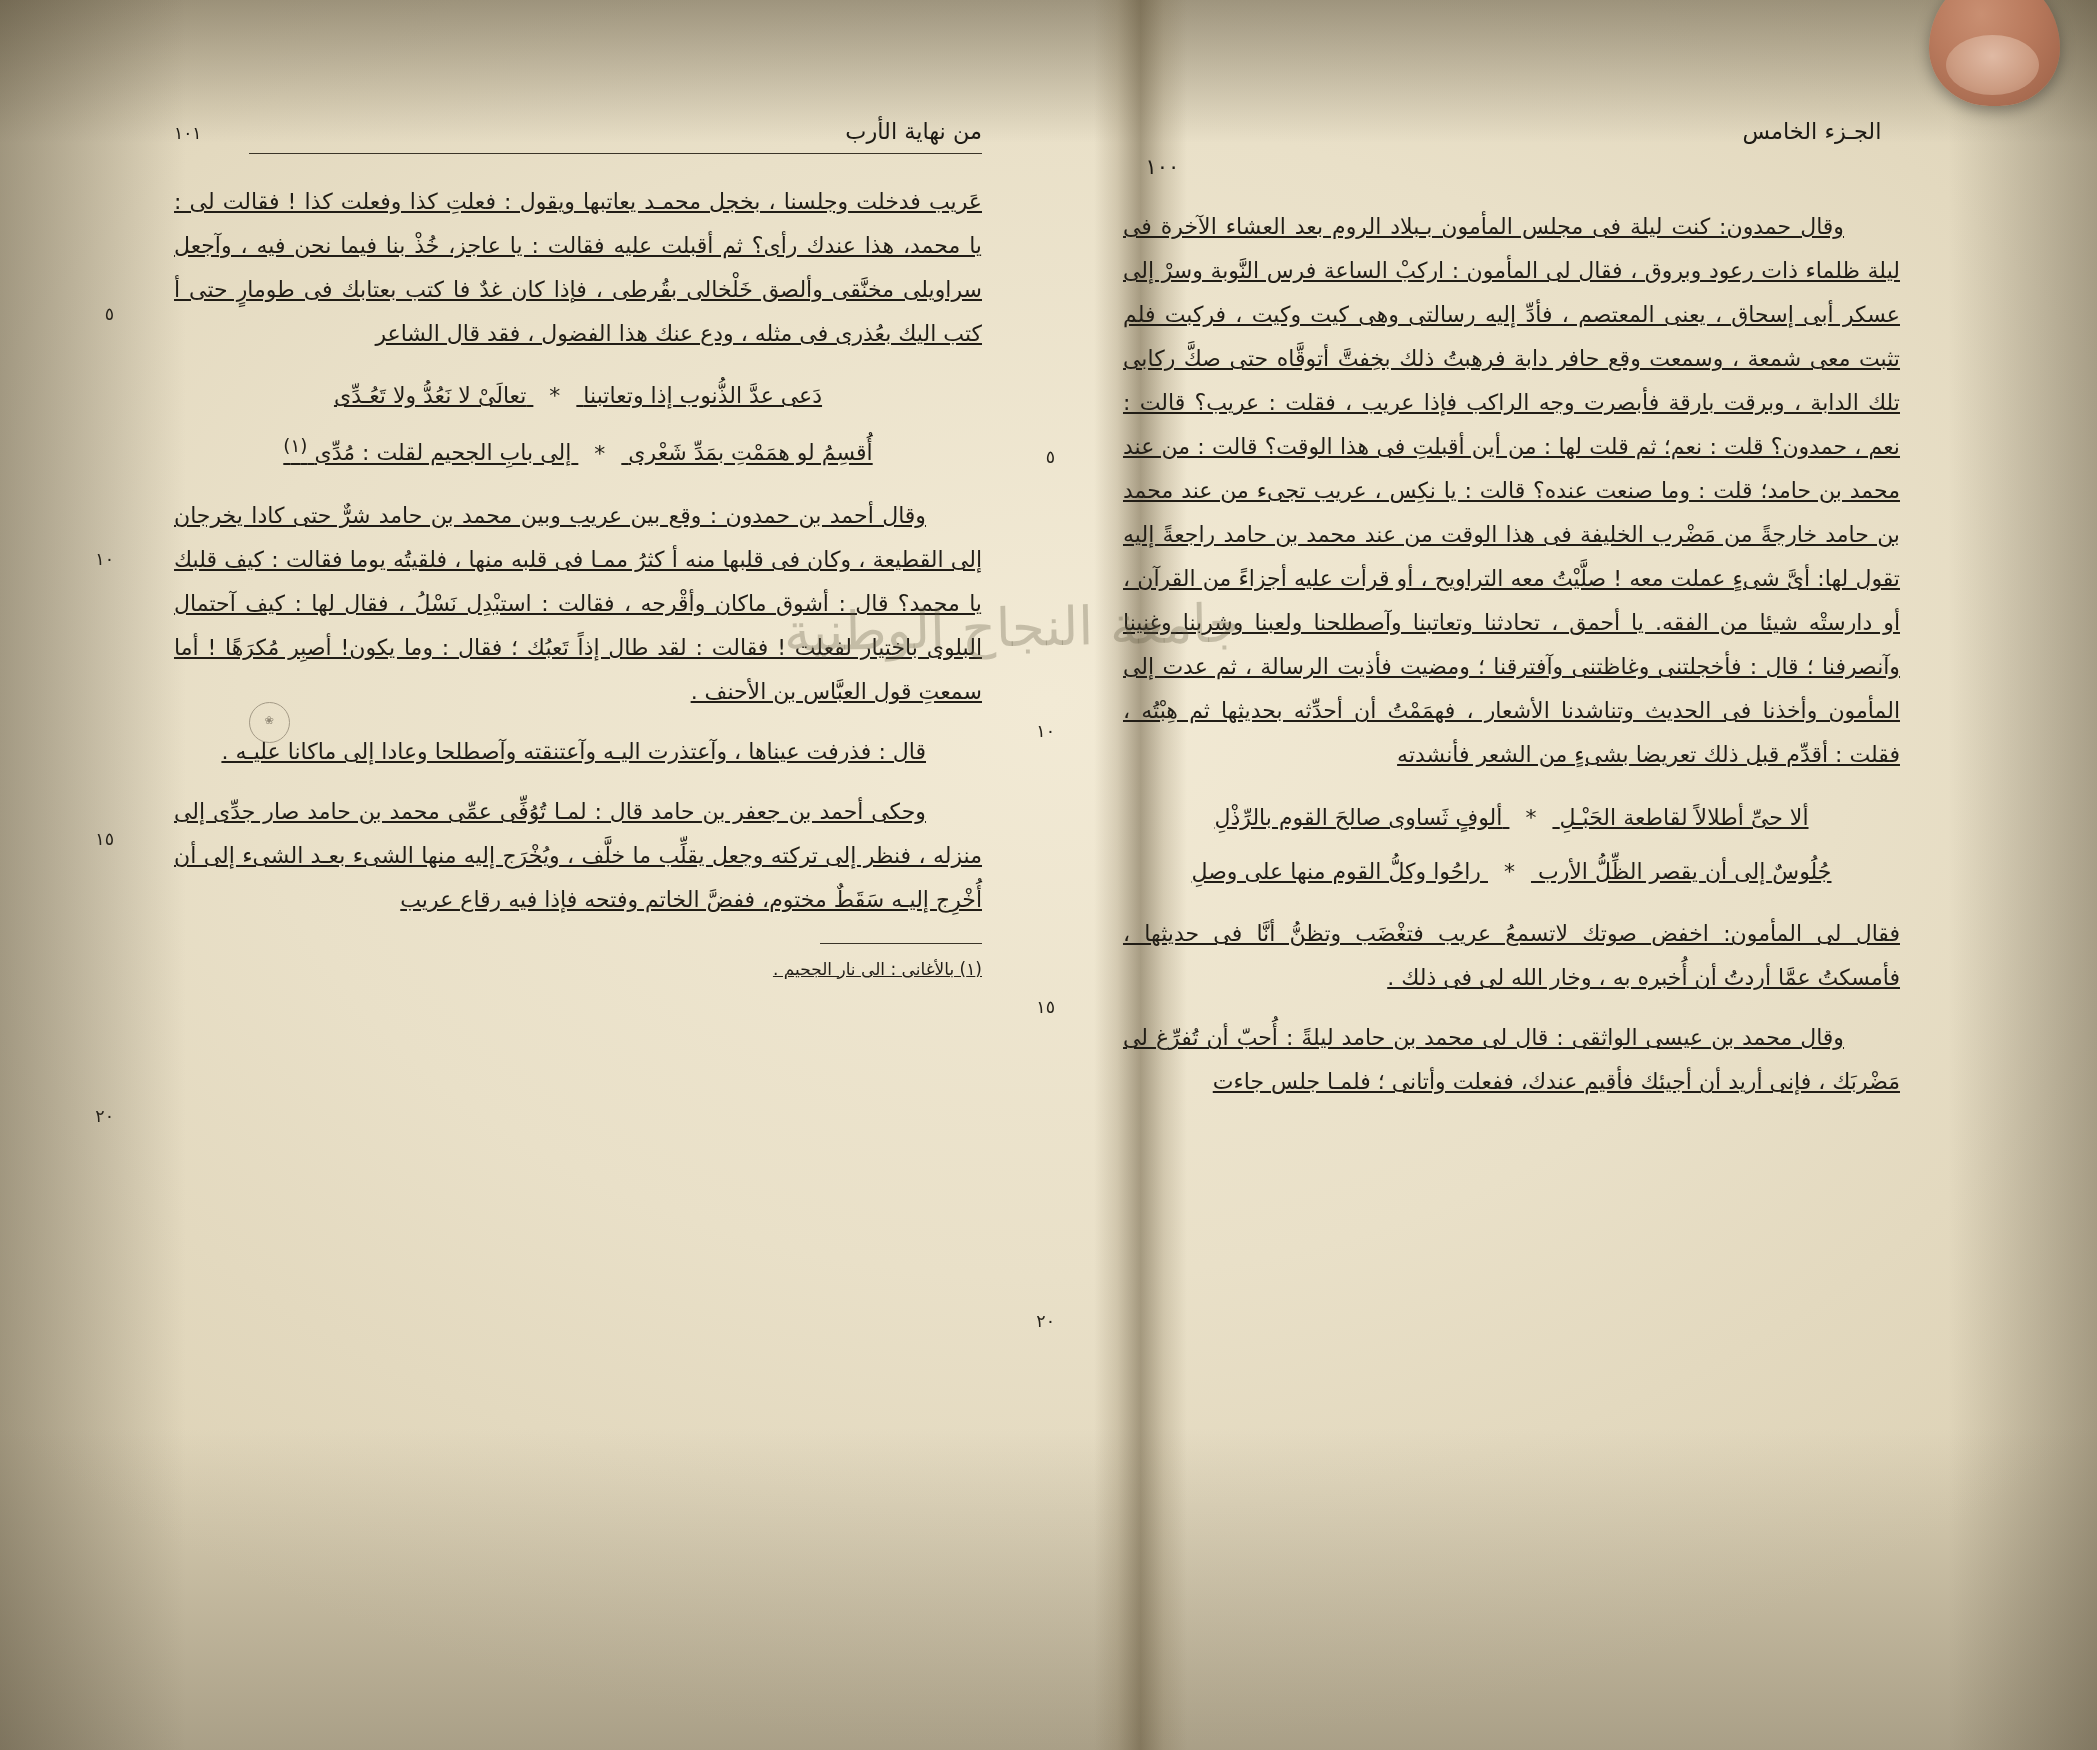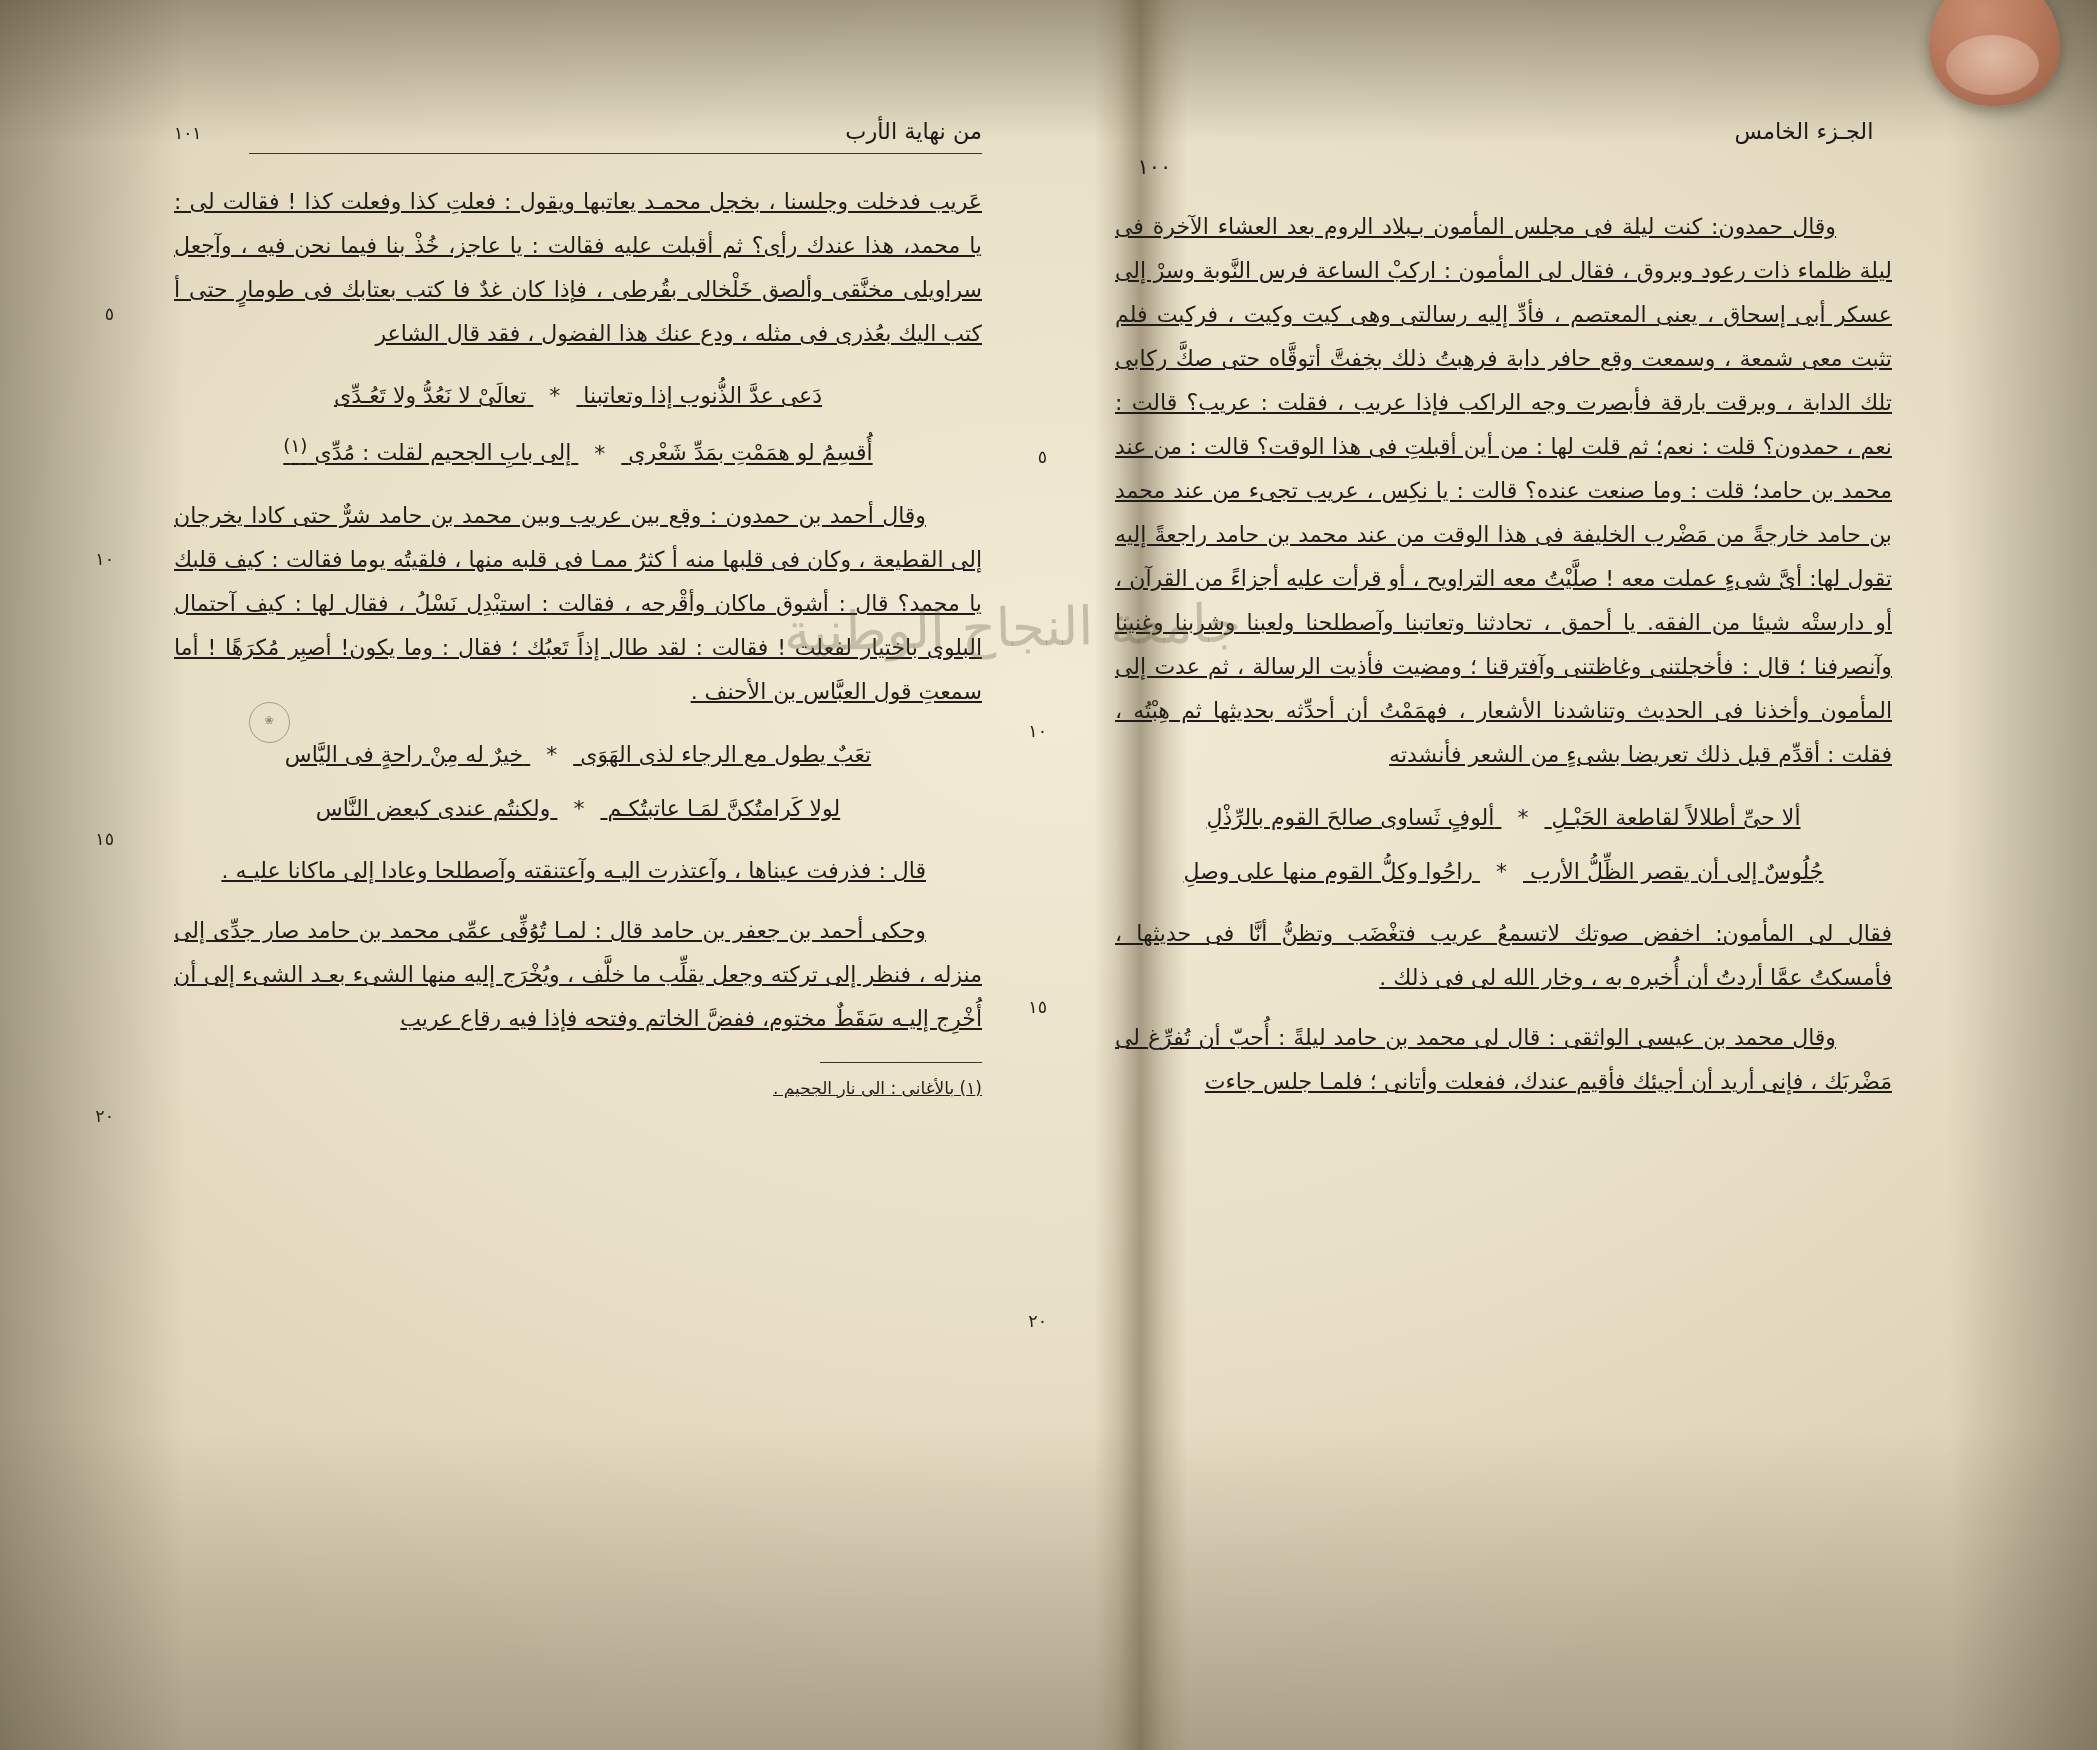--- a/index.html
+++ b/index.html
@@ -81,21 +81,21 @@
     opacity: .9;
   }
 
   
   .page {
     position: absolute;
     top: 118px;
     color: #1d1a14;
   }
   #page-right { 
-    right: 205px;
+    right: 197px;
     width: 777px;
   }
   #page-left {  
     left: 174px;
     width: 808px;
   }
 
   .pg-head {
     display: flex;
     align-items: baseline;
@@ -276,32 +276,20 @@
         <div class="line">
           <span>أُقسِمُ لو همَمْتِ بمَدِّ شَعْرى</span>
           <span class="sep">*</span>
           <span>إلى بابِ الجحيم لقلت : مُدِّى</span>
           <sup>(١)</sup>
         </div>
       </div>
 
       <p class="indent">وقال أحمد بن حمدون : وقع بين عريب وبين محمد بن حامد شرٌّ حتى كادا يخرجان إلى القطيعة ، وكان فى قلبها منه أ كثرُ ممـا فى قلبه منها ، فلقيتُه يوما فقالت : كيف قلبك يا محمد؟ قال : أشوق ماكان وأقْرحه ، فقالت : استبْدِل نَسْلُ ، فقال لها : كيف آحتمال البلوى باختيار لفعلت ! فقالت : لقد طال إذاً تَعبُك ؛ فقال : وما يكون! أصبِر مُكرَهًا ! أما سمعتِ قول العبَّاس بن الأحنف .</p>
 
-      <div class="verse">
-        <div class="line">
-          <span>تعَبٌ يطول مع الرجاء لذى الهَوَى</span>
-          <span class="sep">*</span>
-          <span>خيرٌ له مِنْ راحةٍ فى اليَّاس</span>
-        </div>
-        <div class="line">
-          <span>لولا كَرامتُكنَّ لمَـا عاتبتُكـم</span>
-          <span class="sep">*</span>
-          <span>ولكنتُم عندى كبعض النَّاس</span>
-        </div>
-      </div>
 
       <p class="indent">قال : فذرفت عيناها ، وآعتذرت اليـه وآعتنقته وآصطلحا وعادا إلى ماكانا عليـه .</p>
       <p class="indent">وحكى أحمد بن جعفر بن حامد قال : لمـا تُوُفِّى عمِّى محمد بن حامد صار جدِّى إلى منزله ، فنظر إلى تركته وجعل يقلِّب ما خلَّف ، ويُخْرَج إليه منها الشىء بعـد الشىء إلى أن أُخْرِج إليـه سَقَطٌ مختوم، ففضَّ الخاتم وفتحه فإذا فيه رقاع عريب</p>
 
       <div class="footnote">
         <div class="fn-rule"></div>
         <div>(١)  بالأغانى : الى نار الجحيم .</div>
       </div>
     </div>
   </div>

